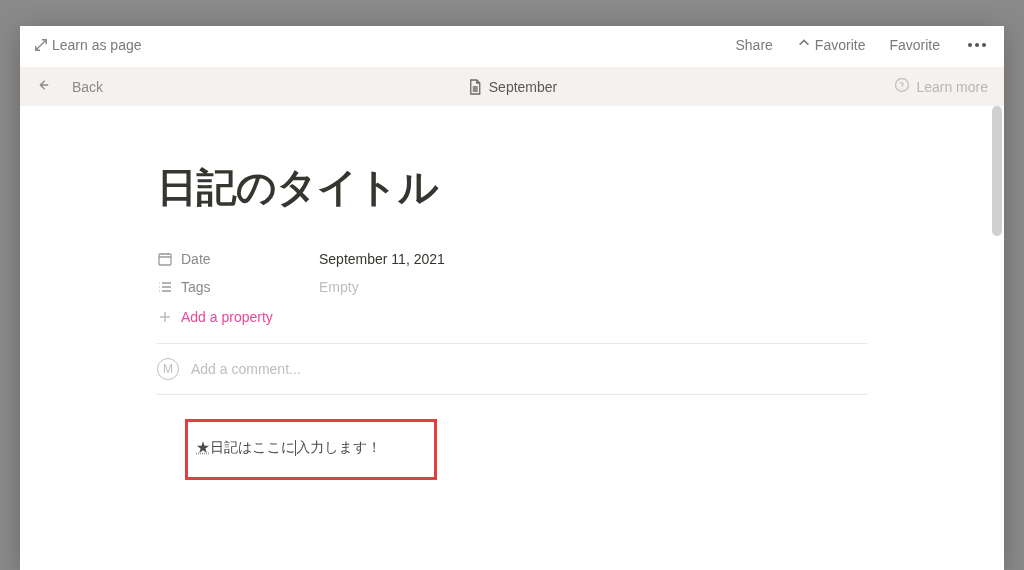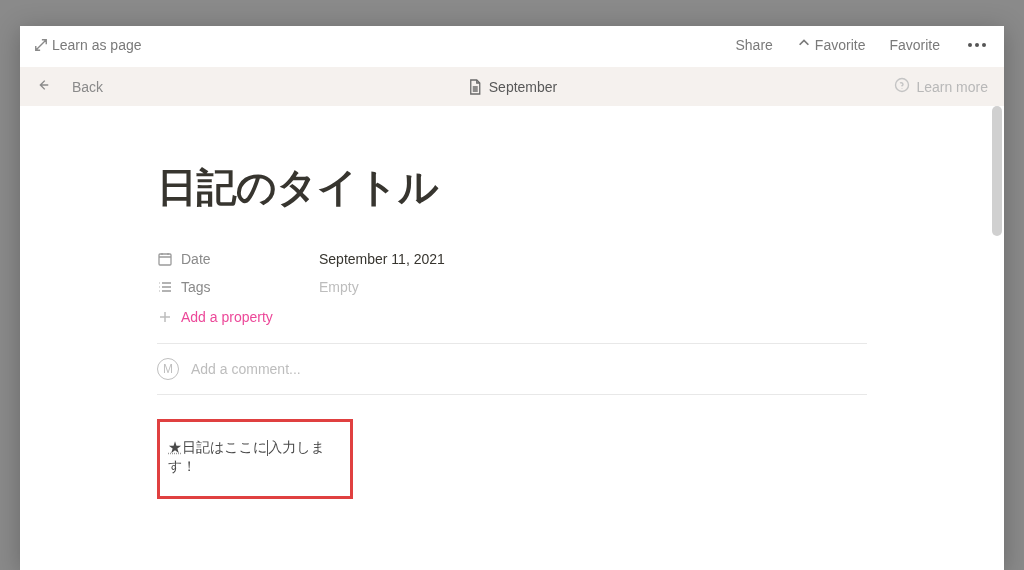--- a/index.html
+++ b/index.html
@@ -197,21 +197,22 @@
     }
     .divider2 {
       border: none;
       border-top: 1px solid #e8e8e8;
       margin-top: 14px;
       margin-bottom: 24px;
     }
     .highlight-box {
       border: 3px solid #e04040;
       padding: 16px 8px 20px 8px;
-      width: 196px;
+      width: 252px;
+      margin-left: 28px;
     }
     .body-text {
       font-size: 14px;
       color: #4a4a4a;
     }
     .star-underline {
       text-decoration: underline dotted;
       text-decoration-color: #9a9a9a;
     }
     .cursor-mark {

